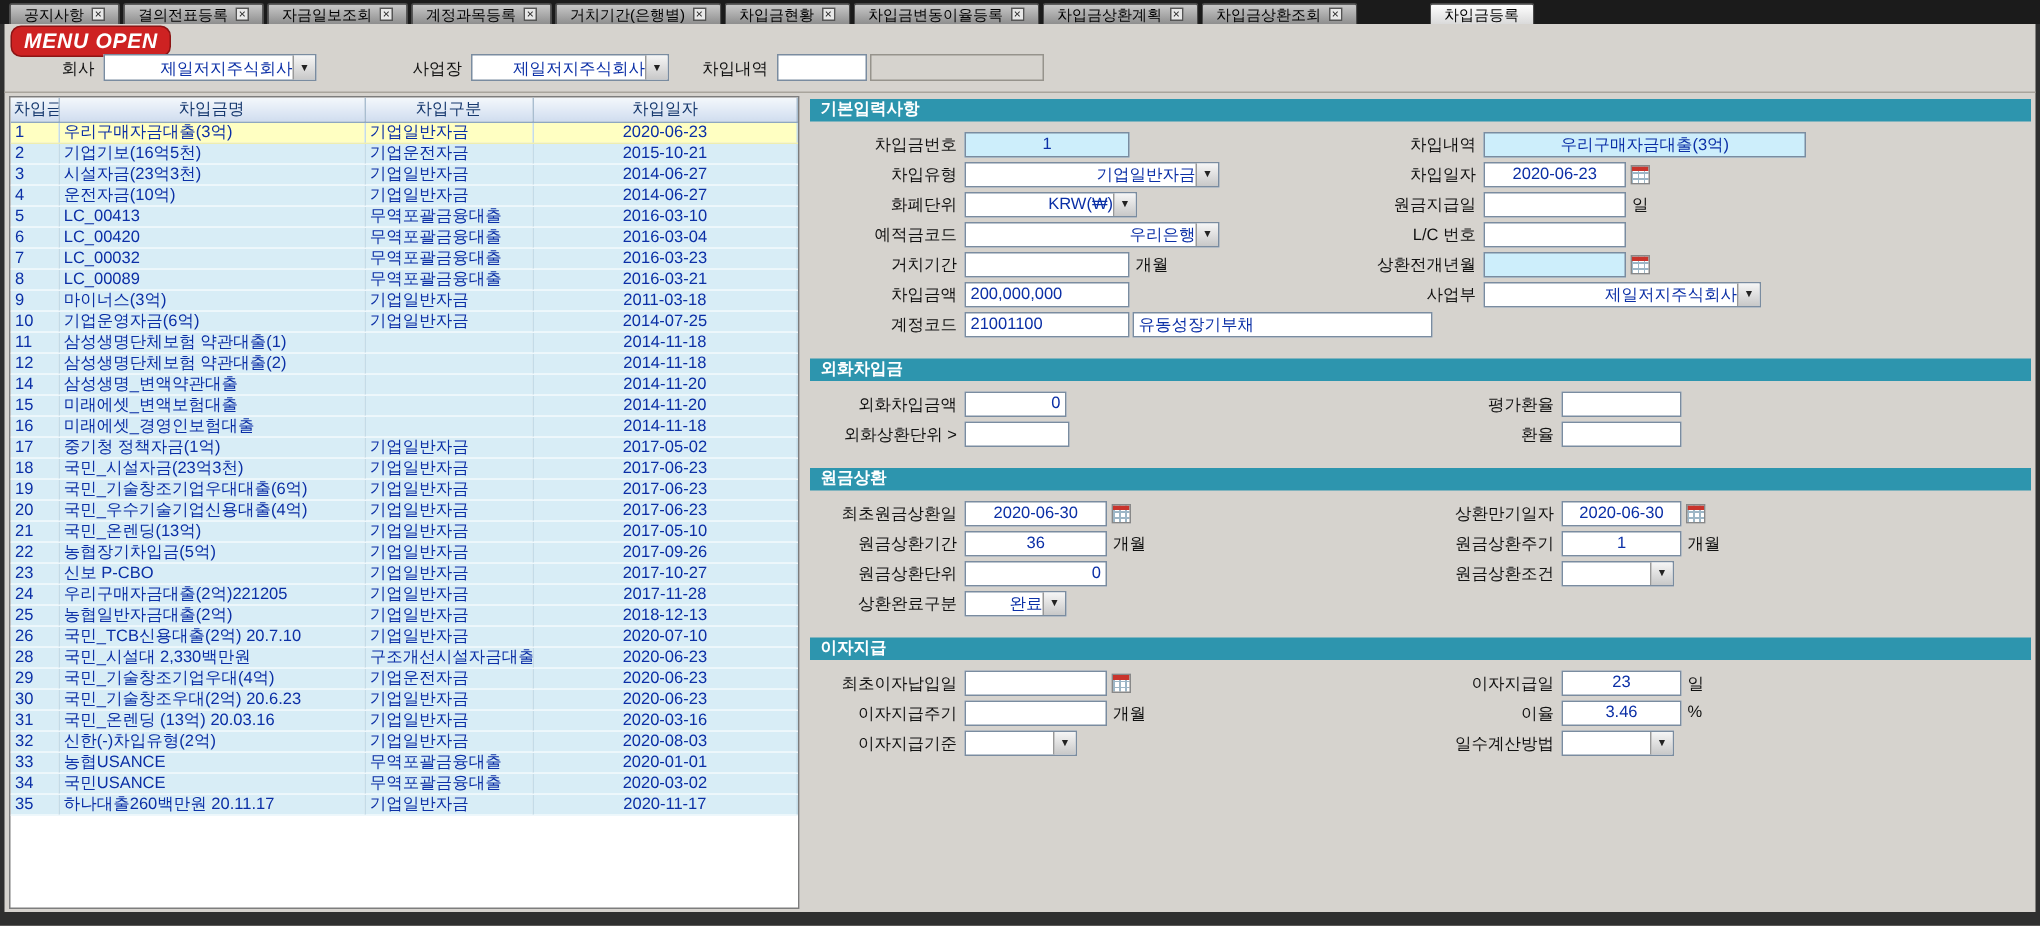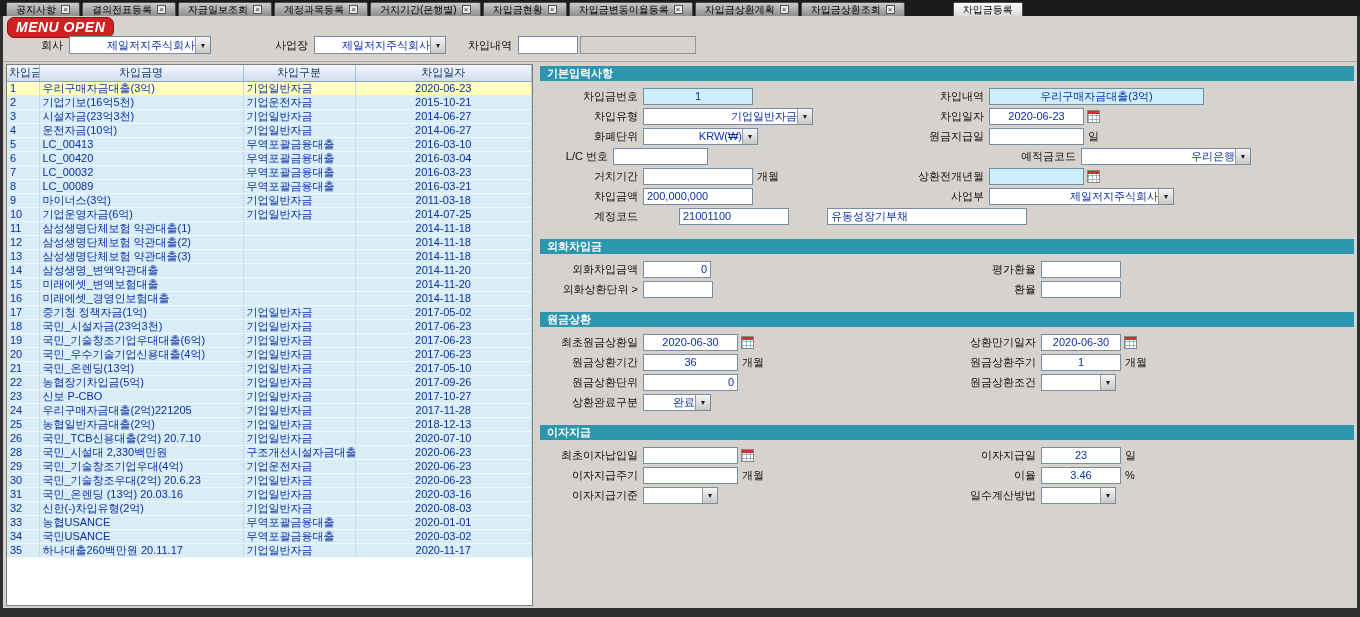--- a/index.html
+++ b/index.html
@@ -53,21 +53,21 @@
   .loans td.c-date { text-align:center; }
 
   
   .right-panel { flex:1; margin-left:7px; padding-top:2px; overflow:hidden; }
   .section { margin-bottom:13px; }
   .sec-header { height:15px; line-height:15px; background:#2d95ae; color:#fff; font-size:11px;
                 font-weight:bold; padding-left:7px; margin-bottom:5px; }
   .frow { display:flex; align-items:center; height:20px; }
   .half { display:flex; align-items:center; min-width:0; }
   .half.l { width:376px; flex:none; }
-  .half.l.wide { width:auto;gap:36px; }
+  .half.l.wide { width:auto; }
   .half.r { flex:1; }
   .flabel { font-size:11px; color:#111; text-align:right; margin-right:5px; flex:none;
             width:98px; white-space:nowrap; }
   .half.r .flabel { width:120px; }
   .sec-basic .half.r .flabel { width:68px; }
   .fi { height:17px; border:1px solid #7a8ca0; background:#fff; font-size:11px; color:#0b2fa6;
         padding:0 3px; flex:none; }
   .fi.cyan { background:#cdeefb; }
   .ta-c { text-align:center; } .ta-r { text-align:right; }
   .w68{width:68px} .w70{width:70px} .w75{width:75px} .w80{width:80px} .w95{width:95px}
@@ -235,26 +235,20 @@
                 <td class="c-type"></td>
                 <td class="c-date">2014-11-18</td>
               </tr>
               <tr>
                 <td class="c-code">12</td>
                 <td class="c-name">삼성생명단체보험 약관대출(2)</td>
                 <td class="c-type"></td>
                 <td class="c-date">2014-11-18</td>
               </tr>
               <tr>
-                <td class="c-code">13</td>
-                <td class="c-name">삼성생명단체보험 약관대출(3)</td>
-                <td class="c-type"></td>
-                <td class="c-date">2014-11-18</td>
-              </tr>
-              <tr>
                 <td class="c-code">14</td>
                 <td class="c-name">삼성생명_변액약관대출</td>
                 <td class="c-type"></td>
                 <td class="c-date">2014-11-20</td>
               </tr>
               <tr>
                 <td class="c-code">15</td>
                 <td class="c-name">미래에셋_변액보험대출</td>
                 <td class="c-type"></td>
                 <td class="c-date">2014-11-20</td>
@@ -413,30 +407,30 @@
                 <span class="combo-btn">▼</span>
               </div>
             </div>
             <div class="half r">
               <span class="flabel">원금지급일</span>
               <input class="fi w95" value="" style="">
               <span class="suffix">일</span>
             </div>
           </div>
           <div class="frow">
-            <div class="half r">
-              <span class="flabel">L/C 번호</span>
-              <input class="fi w95" value="" style="">
-            </div>
             <div class="half l">
               <span class="flabel">예적금코드</span>
               <div class="combo fi-combo w170">
                 <span class="combo-text">우리은행</span>
                 <span class="combo-btn">▼</span>
               </div>
+            </div>
+            <div class="half r">
+              <span class="flabel">L/C 번호</span>
+              <input class="fi w95" value="" style="">
             </div>
           </div>
           <div class="frow">
             <div class="half l">
               <span class="flabel">거치기간</span>
               <input class="fi w110" value="" style="">
               <span class="suffix">개월</span>
             </div>
             <div class="half r">
               <span class="flabel">상환전개년월</span>

